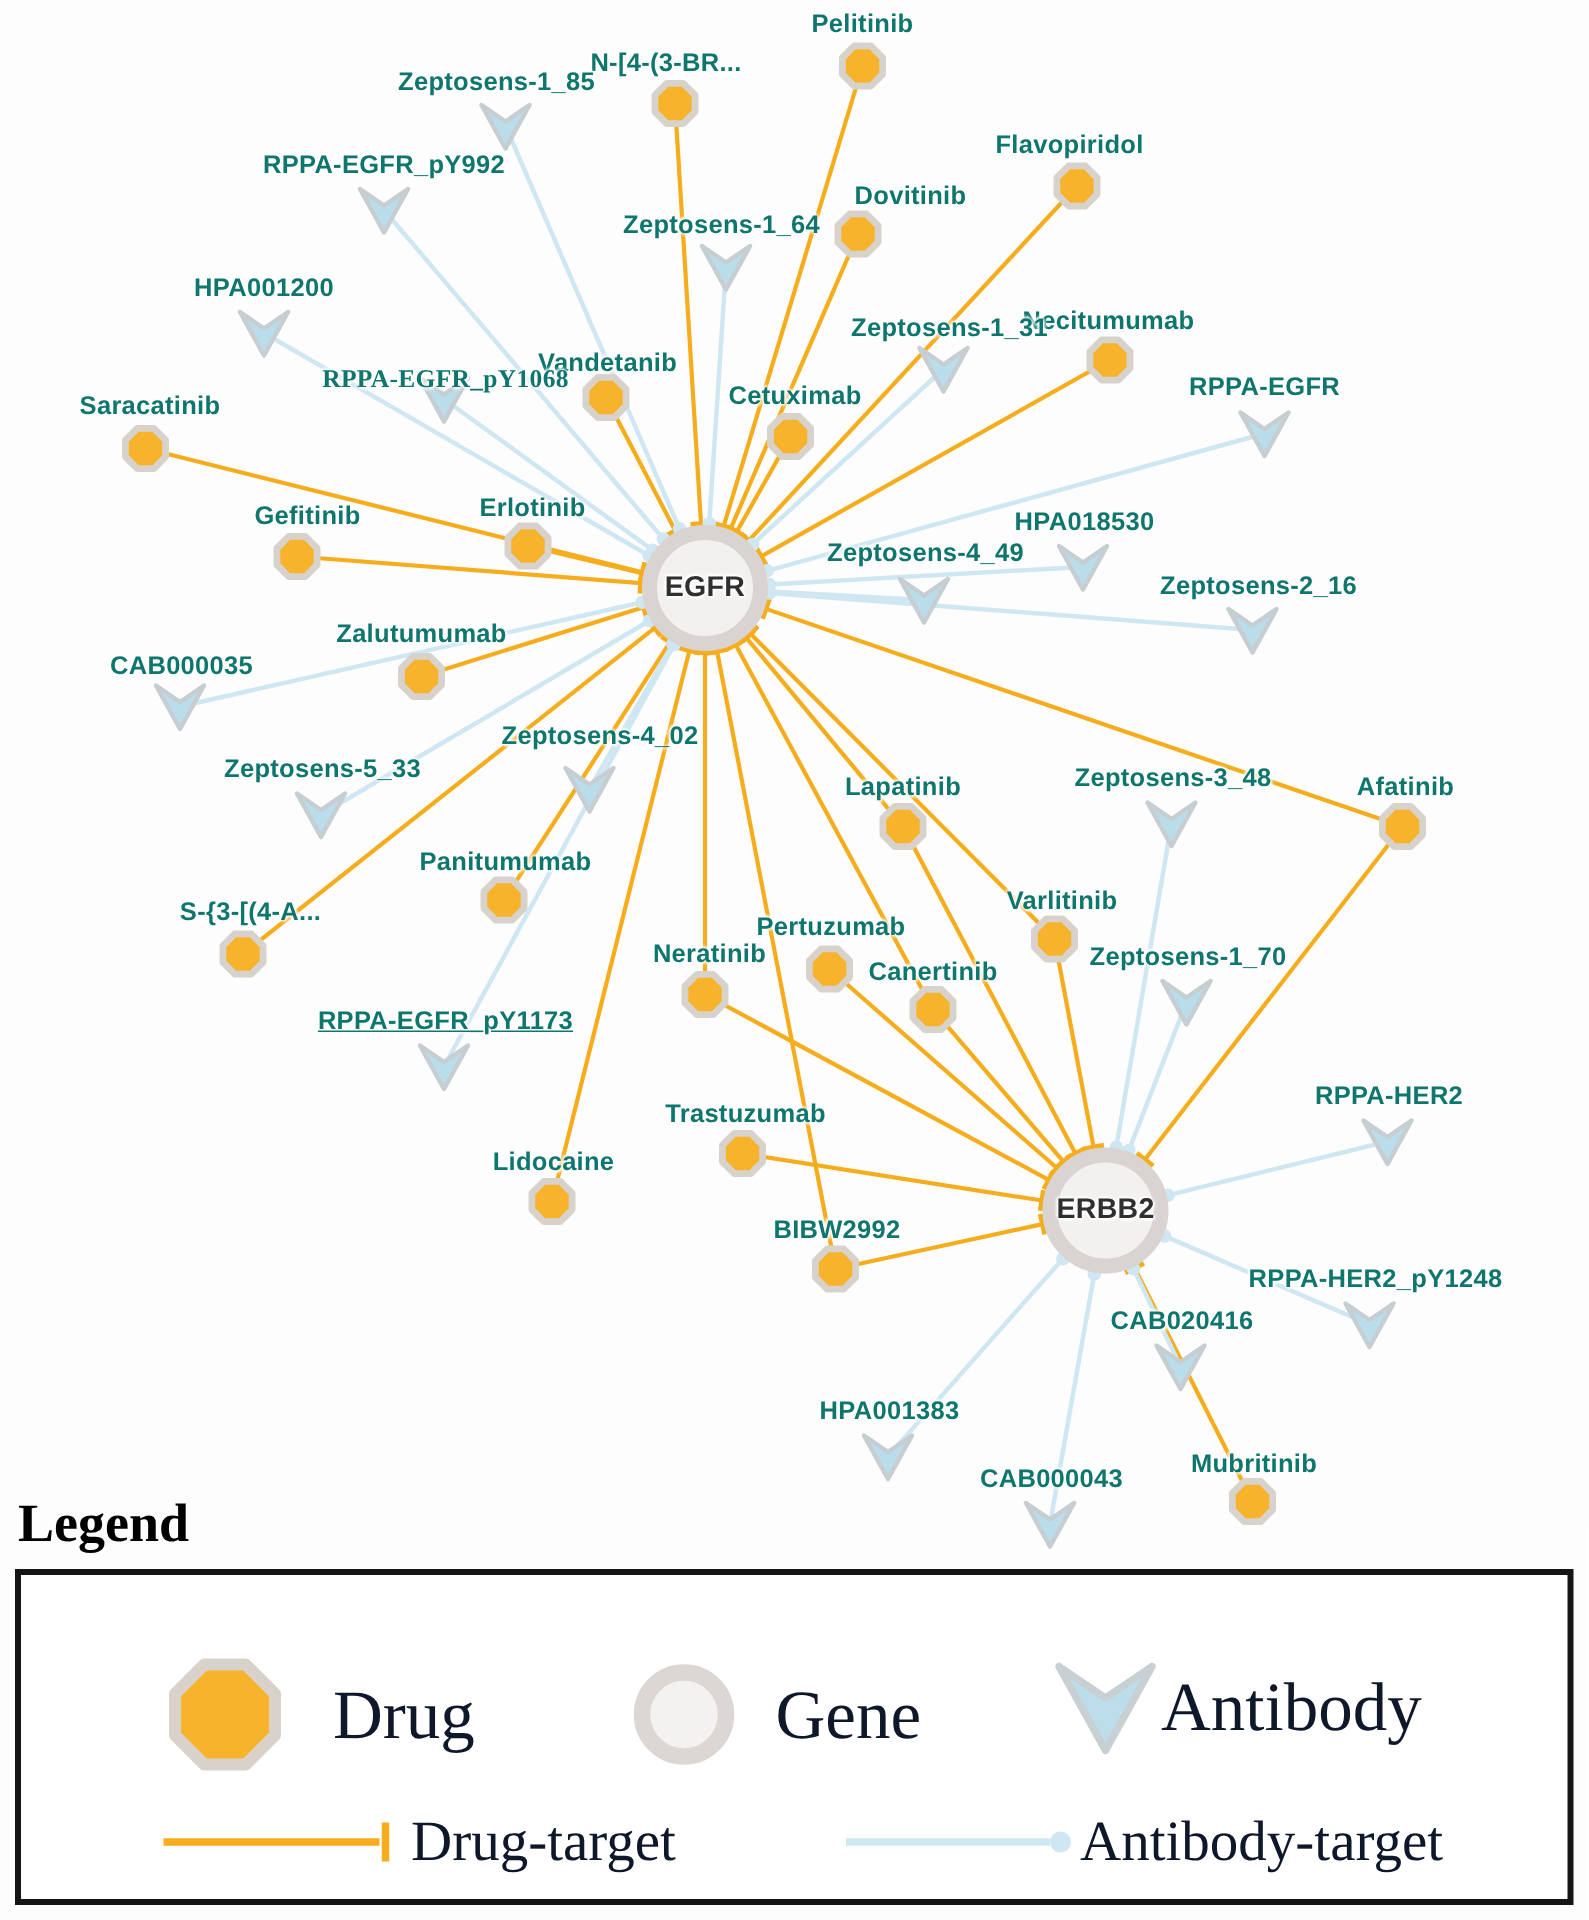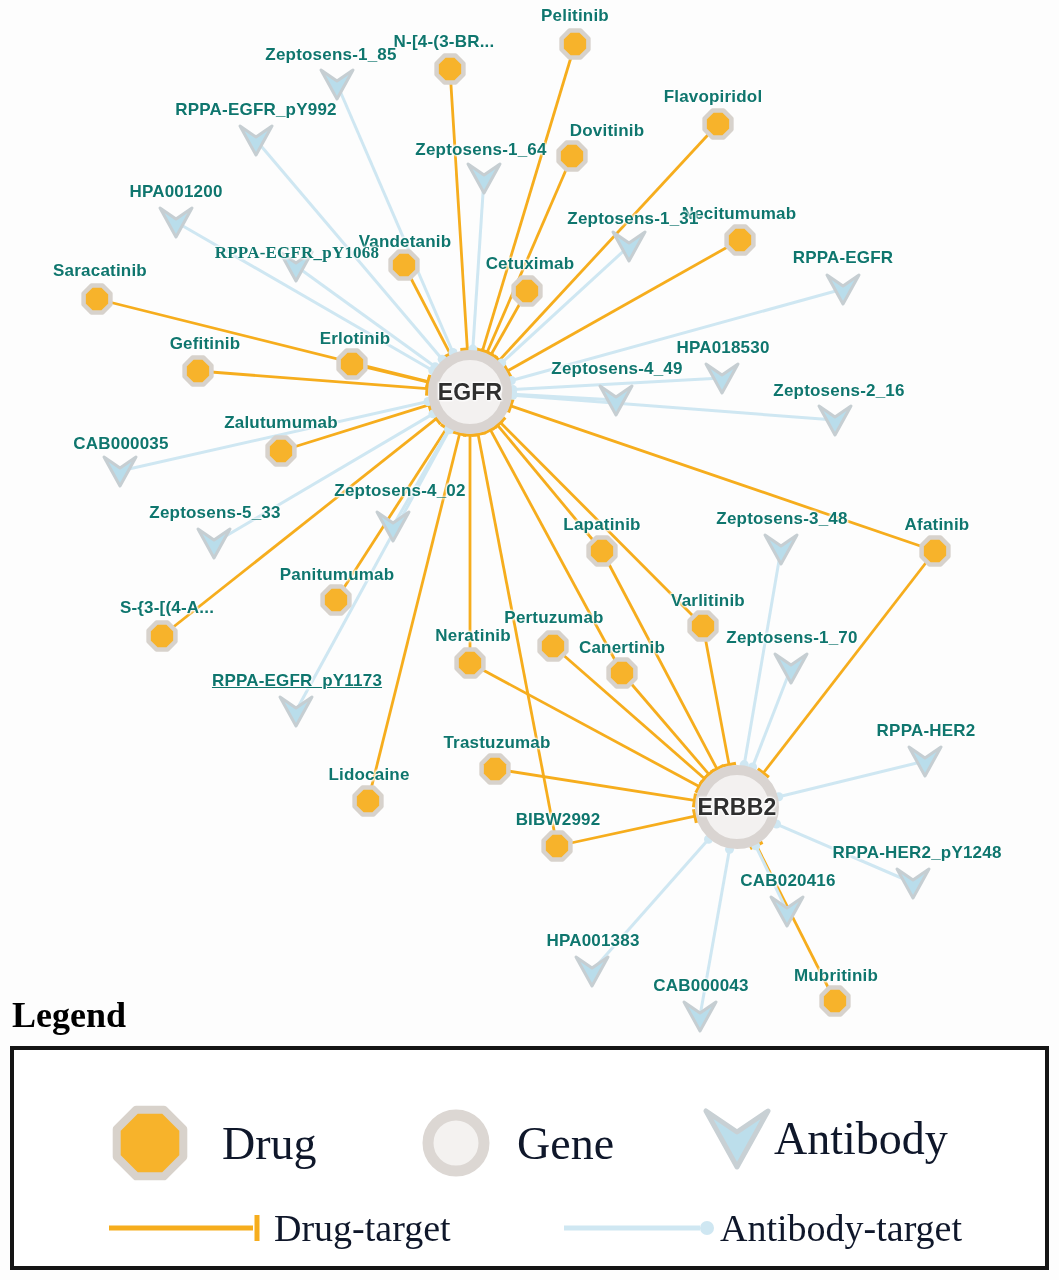--- a/index.html
+++ b/index.html
@@ -6,21 +6,21 @@
   html,body { width:1059px; height:1280px; }
   body { background:#ffffff; font-family:"Liberation Sans", sans-serif; position:relative; overflow:hidden; }
   .stage { position:absolute; left:0; top:0; width:1059px; height:1280px; background:#fdfdfd; }
   #graph-svg { position:absolute; left:0; top:0; }
   #labels { position:absolute; left:0; top:0; width:1059px; height:1045px; pointer-events:none; }
   .node-label {
     position:absolute; transform:translate(-50%,-50%);
     font-size:17px; font-weight:bold; color:#0f766e; white-space:nowrap; letter-spacing:.2px;
     text-shadow: 0 0 3px #fff, 0 0 3px #fff, 1px 1px 2px #fff, -1px -1px 2px #fff;
   }
-  .gene-label { font-size:23px; color:#2f2f2f; }
+  .gene-label { font-size:19px; color:#2f2f2f; }
   .legend-title {
     position:absolute; left:12px; top:994px;
     font-family:"Liberation Serif", serif; font-weight:bold; font-size:36px; color:#000;
   }
   .legend-box {
     position:absolute; left:10px; top:1046px; width:1039px; height:224px;
     border:4px solid #151515; background:#ffffff;
   }
   .legend-glyphs { position:absolute; left:0; top:0; }
   .legend-label {

